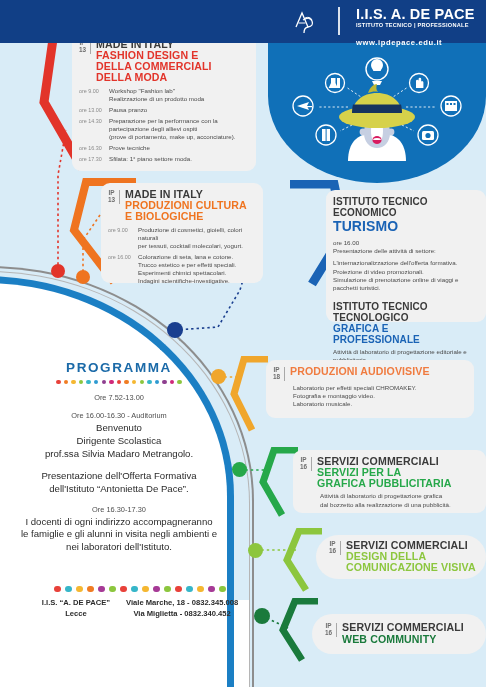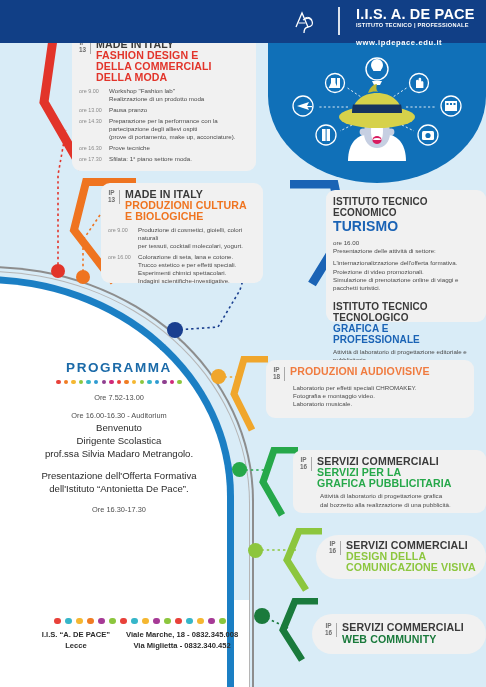--- a/index.html
+++ b/index.html
@@ -124,21 +124,21 @@
     color:#1b6aa8; font-size:13.5px; font-weight:bold; letter-spacing:1.6px;
   }
   .prog-dots { margin:5px auto 9px; display:flex; justify-content:center; gap:3.2px; }
   .prog-dots i { width:4.4px; height:4.4px; border-radius:50%; display:block; }
   .p-block { margin-bottom:9px; }
   .p-time { font-size:7.4px; color:#4d4d4d; margin-bottom:2px; }
   .p-main { font-size:9.2px; color:#2b2b2b; line-height:1.34; }
   .p-main.big { font-size:9.6px; }
 
   
-  .foot { position:absolute; left:0; top:618px; width:248px; z-index:21; text-align:center;padding-left:32px; }
+  .foot { position:absolute; left:0; top:586px; width:248px; z-index:21; text-align:center;padding-left:32px; }
   .foot-dots { display:flex; justify-content:center; gap:4.6px; margin-bottom:6px; }
   .foot-dots i { width:6.4px; height:6.4px; border-radius:50%; display:block; }
   .foot-cols { display:flex; justify-content:center; gap:16px; }
   .foot-c { line-height:1.35; }
   .foot-c div { font-size:7.6px; font-weight:bold; color:#2b2b2b; }
   .fc-left { text-align:center; }
   .fc-right { text-align:center; }
 
   
   .sub-block { margin-top:9px; }
@@ -437,20 +437,23 @@
       <div class="p-main big" style="white-space:pre-line">Benvenuto
 Dirigente Scolastica
 prof.ssa Silvia Madaro Metrangolo.</div>
     </div>
     <div class="p-block">
       <div class="p-main big" style="white-space:pre-line">Presentazione dell'Offerta Formativa
 dell'Istituto “Antonietta De Pace”.</div>
     </div>
     <div class="p-block">
       <div class="p-time">Ore 16.30-17.30</div>
+      <div class="p-main big" style="white-space:pre-line">I docenti di ogni indirizzo accompagneranno
+le famiglie e gli alunni in visita negli ambienti e
+nei laboratori dell'Istituto.</div>
     </div>
   </div>
 
   <div class="foot">
     <div class="foot-dots" id="foot-dots">
         <i style="background: rgb(232, 65, 58);"></i>
         <i style="background: rgb(54, 182, 201);"></i>
         <i style="background: rgb(245, 183, 49);"></i>
         <i style="background: rgb(240, 124, 35);"></i>
         <i style="background: rgb(166, 58, 150);"></i>

